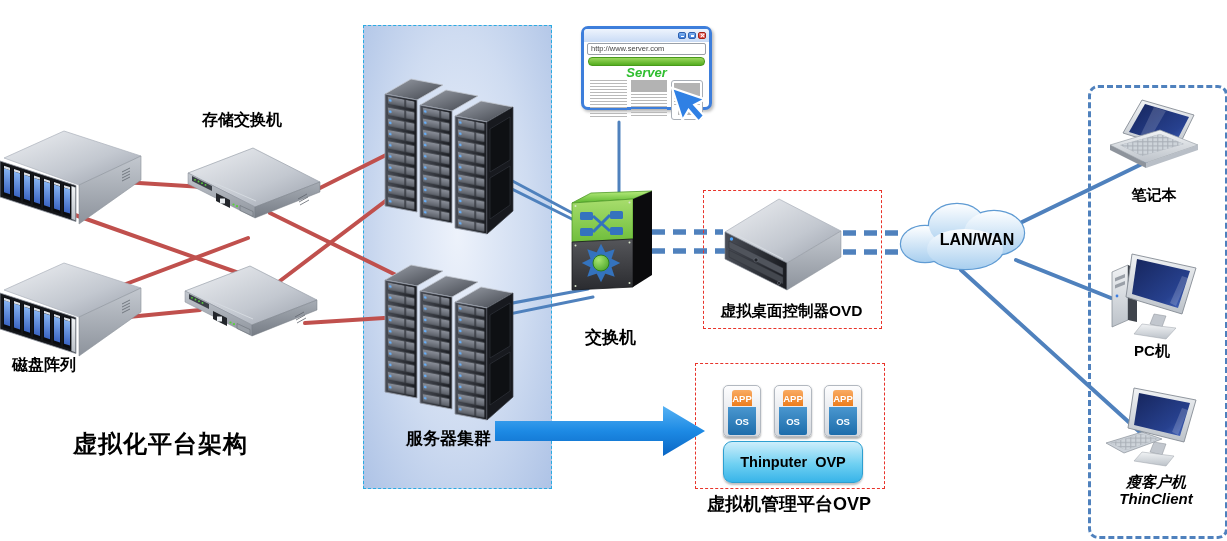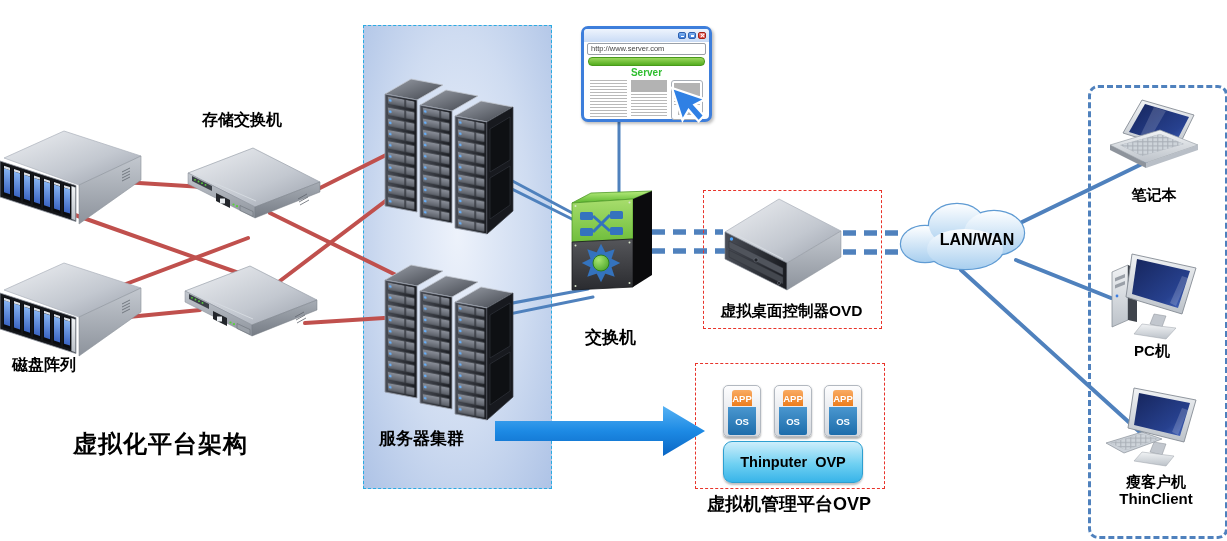--- a/index.html
+++ b/index.html
@@ -22,38 +22,38 @@
   .wire-blue{stroke:var(--line-blue);stroke-width:3;stroke-linecap:round;}
   .wire-blue-thick{stroke:var(--line-blue);stroke-width:4;stroke-linecap:round;}
   .wire-dash{stroke:var(--line-blue);stroke-width:5.5;stroke-dasharray:13 8;}
   
   .lbl{position:absolute;font-weight:bold;z-index:4;white-space:nowrap;}
   .lbl.center{text-align:center;white-space:normal;}
   .title{font-size:24px;letter-spacing:1px;}
   .admin{position:absolute;left:737px;top:74px;width:245px;font-size:15px;line-height:20px;z-index:4;}
   .admin .l2{padding-left:63px;}
   
-  .browser{position:absolute;left:581px;top:26px;width:131px;height:96px;z-index:3;
+  .browser{position:absolute;left:581px;top:26px;width:131px;height:84px;z-index:3;
     border:3px solid #3D7EDB;border-radius:7px;background:#fff;box-shadow:1.5px 2px 3px rgba(0,0,0,.25);
     box-sizing:border-box;}
   .b-titlebar{height:11px;background:linear-gradient(#eef4fd,#c9dbf5);display:flex;justify-content:flex-end;
     align-items:center;gap:2px;padding:1px 3px;border-radius:3px 3px 0 0;}
   .b-btn{width:8px;height:7px;border-radius:2px;position:relative;}
   .b-btn.minb,.b-btn.maxb{background:linear-gradient(#7fb2f0,#3d7edb);border:1px solid #2c5fae;box-sizing:border-box;}
   .b-btn.minb::after{content:"";position:absolute;left:1.5px;right:1.5px;bottom:1px;height:1.5px;background:#fff;}
   .b-btn.maxb::after{content:"";position:absolute;left:1.5px;right:1.5px;top:1.5px;bottom:1.5px;border:1px solid #fff;}
   .b-btn.closeb{background:linear-gradient(#f08c86,#d93025);border:1px solid #a32014;box-sizing:border-box;}
   .b-btn.closeb::before,.b-btn.closeb::after{content:"";position:absolute;left:0.5px;top:2.2px;width:5px;height:1.3px;background:#fff;}
   .b-btn.closeb::before{transform:rotate(45deg);}
   .b-btn.closeb::after{transform:rotate(-45deg);}
   .b-address{margin:1px 3px 0;height:10px;background:#fff;border:1px solid #9aa0a8;border-radius:2px;
     font-size:7.5px;line-height:9px;color:#444;padding:0 3px;overflow:hidden;}
   .b-pill{height:7px;margin:2px 4px 1px;border-radius:4px;background:linear-gradient(#9bd75e,#54ad1f);
     border:1px solid #4a9a1b;}
-  .b-heading{text-align:center;color:var(--server-green);font-weight:bold;font-size:10px;line-height:12px;}
+  .b-heading{text-align:center;color:var(--server-green);font-weight:bold;font-size:13px;line-height:12px;font-style:italic;}
   .b-content{display:flex;gap:4px;padding:1px 6px 3px;height:40px;}
   .b-col{flex:1;}
   .tlines{background:repeating-linear-gradient(#b9b9b9 0 1px, transparent 1px 3px);}
   .b-img{background:#b3b3b3;}
   .b-panel{border:1px solid #a8aeb6;border-radius:3px;background:#fff;padding:2px;display:flex;
     flex-direction:column;gap:2px;}
   
   .app-card{position:absolute;top:385px;width:38px;height:52px;z-index:3;
     background:linear-gradient(180deg,#fdfdfe,#d4d8de);border:1px solid #b2b8c0;border-radius:5px;
     box-shadow:0 1.5px 2px rgba(0,0,0,.3);box-sizing:border-box;}
@@ -438,26 +438,26 @@
   </div>
   <div class="app-card" style="left:824px">
     <div class="app-seg">APP</div>
     <div class="os-seg">OS</div>
   </div>
   <div class="ovp-btn">Thinputer  OVP</div>
 
   <div class="lbl title" style="left:73px;top:428px;">虚拟化平台架构</div>
   <div class="lbl" style="left:12px;top:355px;font-size:16px;">磁盘阵列</div>
   <div class="lbl" style="left:202px;top:110px;font-size:16px;">存储交换机</div>
-  <div class="lbl" style="left:379px;top:427px;font-size:17px;text-align:center;">服务器集群</div>
+  <div class="lbl" style="left:406px;top:427px;font-size:17px;text-align:center;">服务器集群</div>
   <div class="lbl" style="left:585px;top:300px;font-size:17px;margin-top:26px;">交换机</div>
   <div class="lbl center" style="left:695px;top:492px;width:188px;font-size:18px;">虚拟机管理平台OVP</div>
   <div class="lbl center" style="left:703px;top:301px;width:177px;font-size:15.5px;">虚拟桌面控制器OVD</div>
   <div class="lbl center" style="left:907px;top:231px;width:140px;font-size:16px;z-index:4">LAN/WAN</div>
   <div class="lbl center" style="left:1108px;top:186px;width:92px;font-size:15px;">笔记本</div>
   <div class="lbl center" style="left:1104px;top:342px;width:96px;font-size:15px;">PC机</div>
-  <div class="lbl center" style="left:1106px;top:473px;width:100px;font-size:15px;line-height:17px;">
+  <div class="lbl center" style="left:1106px;top:473px;width:100px;font-size:15px;line-height:17px;font-style:italic;">
     <div>瘦客户机</div>
     <div>ThinClient</div>
   </div>
 
 
 </div>
 
 </body></html>

